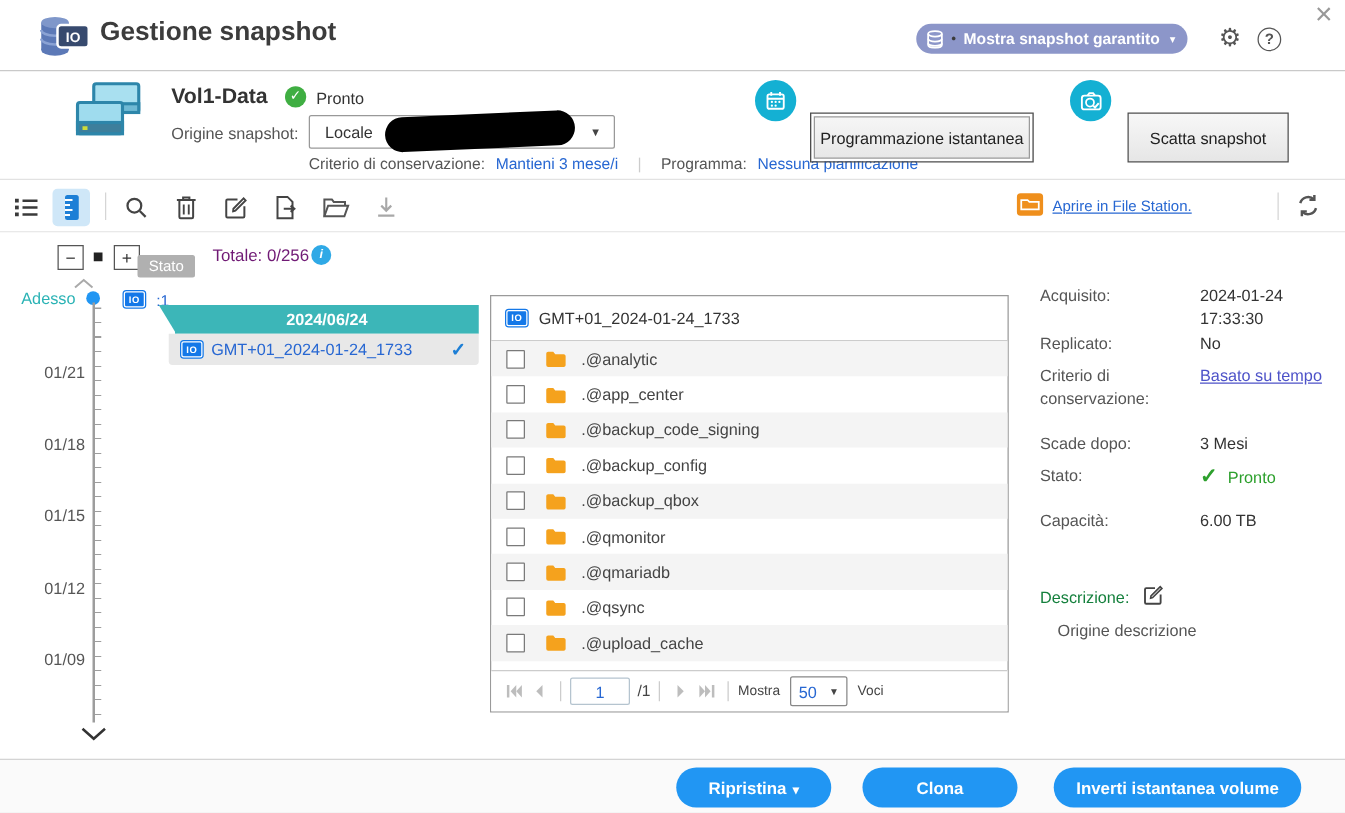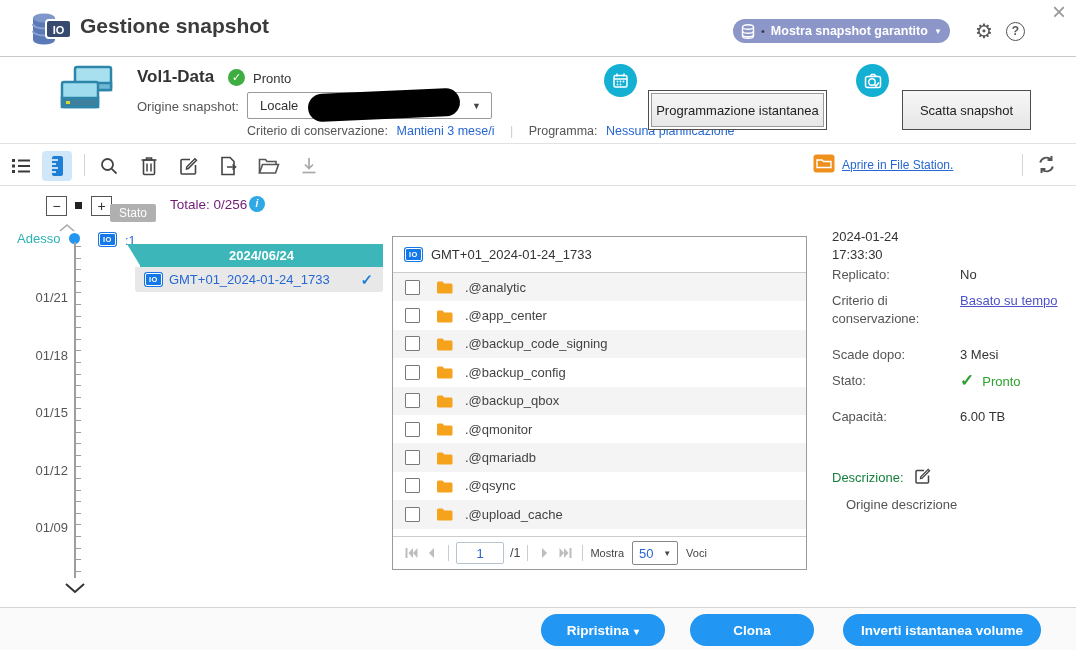--- a/index.html
+++ b/index.html
@@ -439,20 +439,21 @@
         <span class="size-sel">
           <span class="v">50</span>
           <span class="c">▼</span>
         </span>
         <span class="items-lbl">Voci</span>
       </div>
     </div>
 
     <div class="details">
       <div class="drow" style="top:42px;">
+        <span class="dlbl">Acquisito:</span>
         <span class="dval">2024-01-24 17:33:30</span>
       </div>
       <div class="drow" style="top:80px;">
         <span class="dlbl">Replicato:</span>
         <span class="dval">No</span>
       </div>
       <div class="drow" style="top:106px;">
         <span class="dlbl">Criterio di conservazione:</span>
         <span class="dval"><a style="text-decoration:underline;">Basato su tempo</a></span>
       </div>

